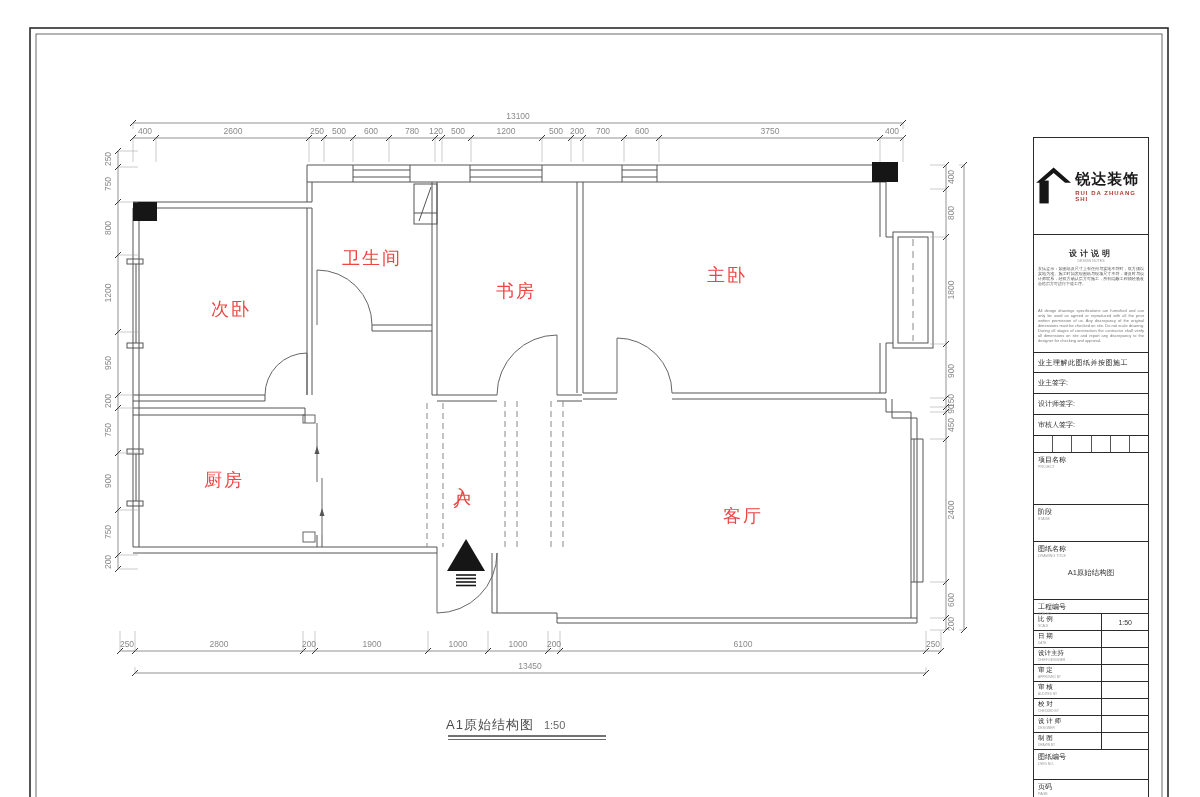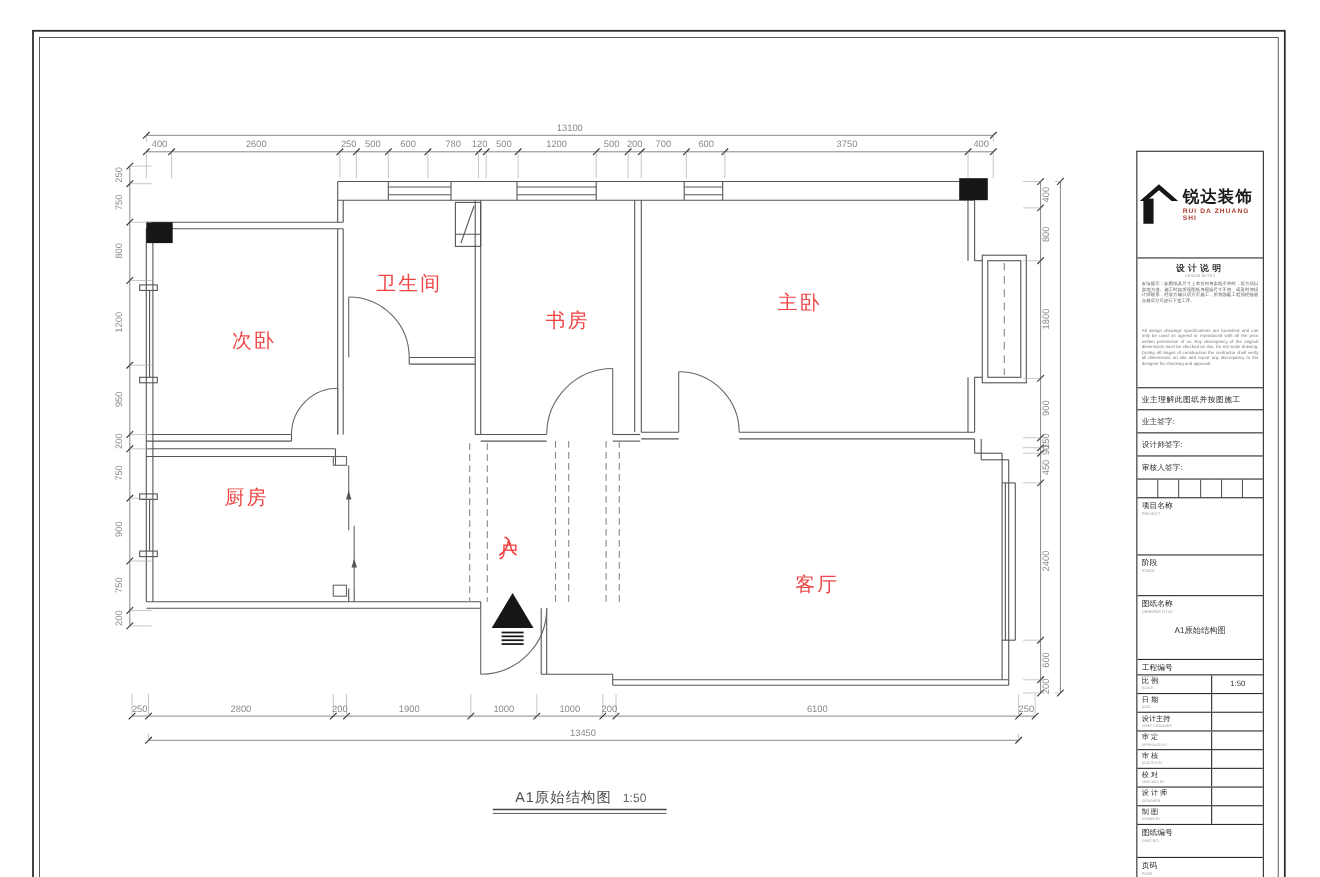--- a/index.html
+++ b/index.html
@@ -3,33 +3,33 @@
 <meta charset="utf-8">
 <style>
   html,body{margin:0;padding:0;background:#fff;}
   .page{position:relative;width:1200px;height:797px;background:#fff;overflow:hidden;
         font-family:"Liberation Sans","DejaVu Sans",sans-serif;margin-top:20px;}
   svg.plan{position:absolute;left:0;top:0;}
   .lbl-layer{position:absolute;left:0;top:0;width:100%;height:100%;pointer-events:none;}
   .room-label{position:absolute;transform:translate(-50%,-50%);font-size:18px;color:#ef4444;
               letter-spacing:2px;white-space:nowrap;}
   .room-label.vertical{writing-mode:vertical-rl;letter-spacing:3px;}
-  .sheet-title{position:absolute;left:446px;top:696px;width:164px;text-align:center;color:#4a4a4a;
+  .sheet-title{position:absolute;left:446px;top:696px;width:164px;text-align:left;color:#4a4a4a;
                font-size:13px;letter-spacing:1px;white-space:nowrap;}
   .sheet-title .scale{font-size:11px;color:#666;margin-left:10px;letter-spacing:0;}
 
   
   .tb{position:absolute;left:1033px;top:117px;width:116px;height:782px;border:1px solid #2b2b2b;
       display:flex;flex-direction:column;box-sizing:border-box;background:#fff;color:#222;}
   .tb>div{box-sizing:border-box;}
   .tb-logo{height:96px;display:flex;flex-direction:column;align-items:center;justify-content:center;}
   .tb-logo-row{display:flex;align-items:center;gap:3px;}
   .tb-logo-cn{font-size:15px;font-weight:bold;letter-spacing:1px;color:#1a1a1a;}
   .tb-logo-en{font-size:6px;letter-spacing:1px;color:#b03a2e;font-weight:bold;margin-top:1px;}
-  .tb-notes{height:118px;border-top:1px solid #2b2b2b;padding:3px 4px;overflow:hidden;}
+  .tb-notes{height:118px;border-top:1px solid #2b2b2b;padding:13px 4px;overflow:hidden;}
   .tb-notes-head{text-align:center;font-size:8px;font-weight:bold;letter-spacing:3px;color:#333;}
   .tb-notes-sub{text-align:center;font-size:8px;transform:scale(.45);transform-origin:center top;
                 color:#999;height:5px;}
   .tb-para{font-size:8px;line-height:1.25;color:#555;transform:scale(.5);transform-origin:left top;
            width:200%;text-align:justify;margin-top:2px;}
   .tb-para.en{color:#777;}
   .tb-ack{height:20px;border-top:1px solid #2b2b2b;font-size:7px;display:flex;align-items:center;
           padding:0 4px;letter-spacing:.5px;white-space:nowrap;}
   .tb-sign{height:21px;border-top:1px solid #2b2b2b;font-size:7px;display:flex;align-items:center;
            padding:0 4px;color:#333;}
@@ -393,22 +393,22 @@
         <line x1="961" y1="613" x2="967" y2="607" stroke="#333" stroke-width="1"></line>
         <line x1="964" y1="610" x2="959" y2="610" stroke="#aaa" stroke-width="0.6"></line>
       </g>
   </svg>
 
   <div class="lbl-layer" id="label-layer">
       <span class="room-label" style="left: 231px; top: 289px; font-family: Liberation Mono, monospace;">次卧</span>
       <span class="room-label" style="left: 372px; top: 238px;">卫生间</span>
       <span class="room-label" style="left: 516px; top: 271px; text-align: right;">书房</span>
       <span class="room-label" style="left: 727px; top: 255px;">主卧</span>
-      <span class="room-label" style="left: 224px; top: 432px;">厨房</span>
-      <span class="room-label" style="left: 743px; top: 511px; text-align: right;">客厅</span>
+      <span class="room-label" style="left: 224px; top: 460px;">厨房</span>
+      <span class="room-label" style="left: 743px; top: 496px; text-align: right;">客厅</span>
       <span class="room-label vertical" style="left: 462px; top: 455px;">入户</span>
     </div>
 
   <div class="sheet-title">
     <span>A1原始结构图</span><span class="scale">1:50</span>
   </div>
 
   <div class="tb">
     <div class="tb-logo">
       <div class="tb-logo-row">

